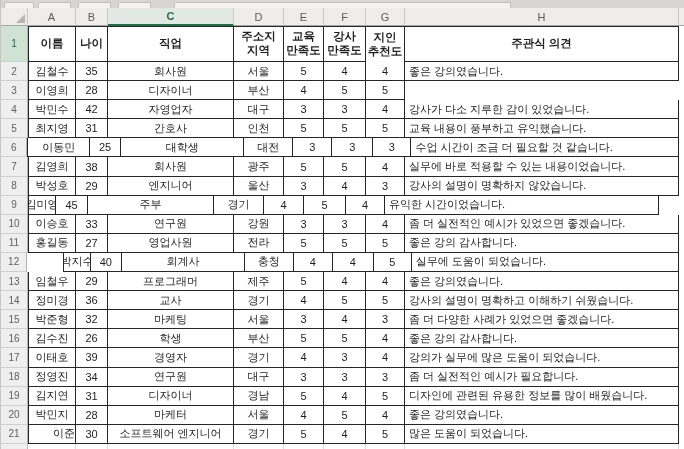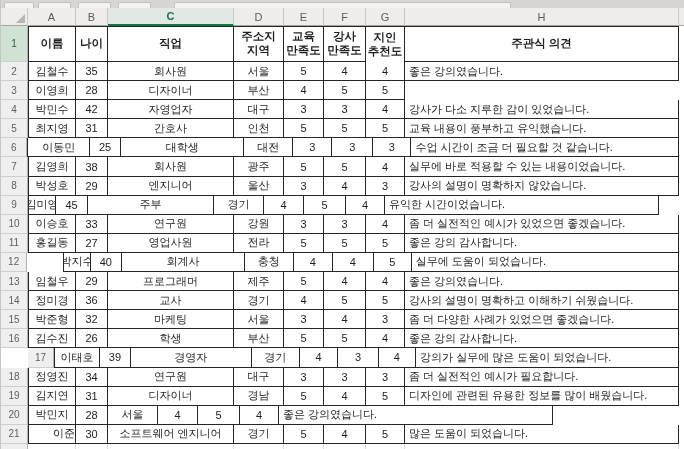--- a/index.html
+++ b/index.html
@@ -261,21 +261,21 @@
           <div class="cell first" style="width: 48px;">김수진</div>
           <div class="cell" style="width: 32px;">26</div>
           <div class="cell" style="width: 126px;">학생</div>
           <div class="cell" style="width: 50px;">부산</div>
           <div class="cell" style="width: 40px;">5</div>
           <div class="cell" style="width: 42px;">5</div>
           <div class="cell" style="width: 39px;">4</div>
           <div class="cell left" style="width: 274px;">좋은 강의 감사합니다.</div>
           <div class="sliver-body" style="width: 6px;"></div>
         </div>
-        <div class="frow" style="height: 19.1px; margin-left: 27px;">
+        <div class="frow" style="height: 19.1px;">
           <div class="row-hdr">17</div>
           <div class="cell first" style="width: 48px;">이태호</div>
           <div class="cell" style="width: 32px;">39</div>
           <div class="cell" style="width: 126px;">경영자</div>
           <div class="cell" style="width: 50px;">경기</div>
           <div class="cell" style="width: 40px;">4</div>
           <div class="cell" style="width: 42px;">3</div>
           <div class="cell" style="width: 39px;">4</div>
           <div class="cell left" style="width: 274px;">강의가 실무에 많은 도움이 되었습니다.</div>
           <div class="sliver-body" style="width: 6px;"></div>
@@ -301,20 +301,21 @@
           <div class="cell" style="width: 40px;">5</div>
           <div class="cell" style="width: 42px;">4</div>
           <div class="cell" style="width: 39px;">5</div>
           <div class="cell left" style="width: 274px;">디자인에 관련된 유용한 정보를 많이 배웠습니다.</div>
           <div class="sliver-body" style="width: 6px;"></div>
         </div>
         <div class="frow" style="height: 19.1px;">
           <div class="row-hdr">20</div>
           <div class="cell first" style="width: 48px;">박민지</div>
           <div class="cell" style="width: 32px;">28</div>
+          <div class="cell" style="width: 126px;">마케터</div>
           <div class="cell" style="width: 50px;">서울</div>
           <div class="cell" style="width: 40px;">4</div>
           <div class="cell" style="width: 42px;">5</div>
           <div class="cell" style="width: 39px;">4</div>
           <div class="cell left" style="width: 274px;">좋은 강의였습니다.</div>
           <div class="sliver-body" style="width: 6px;"></div>
         </div>
         <div class="frow" style="height: 19.1px;">
           <div class="row-hdr">21</div>
           <div class="cell first" style="width: 48px; padding-left: 35px;">이준호</div>

